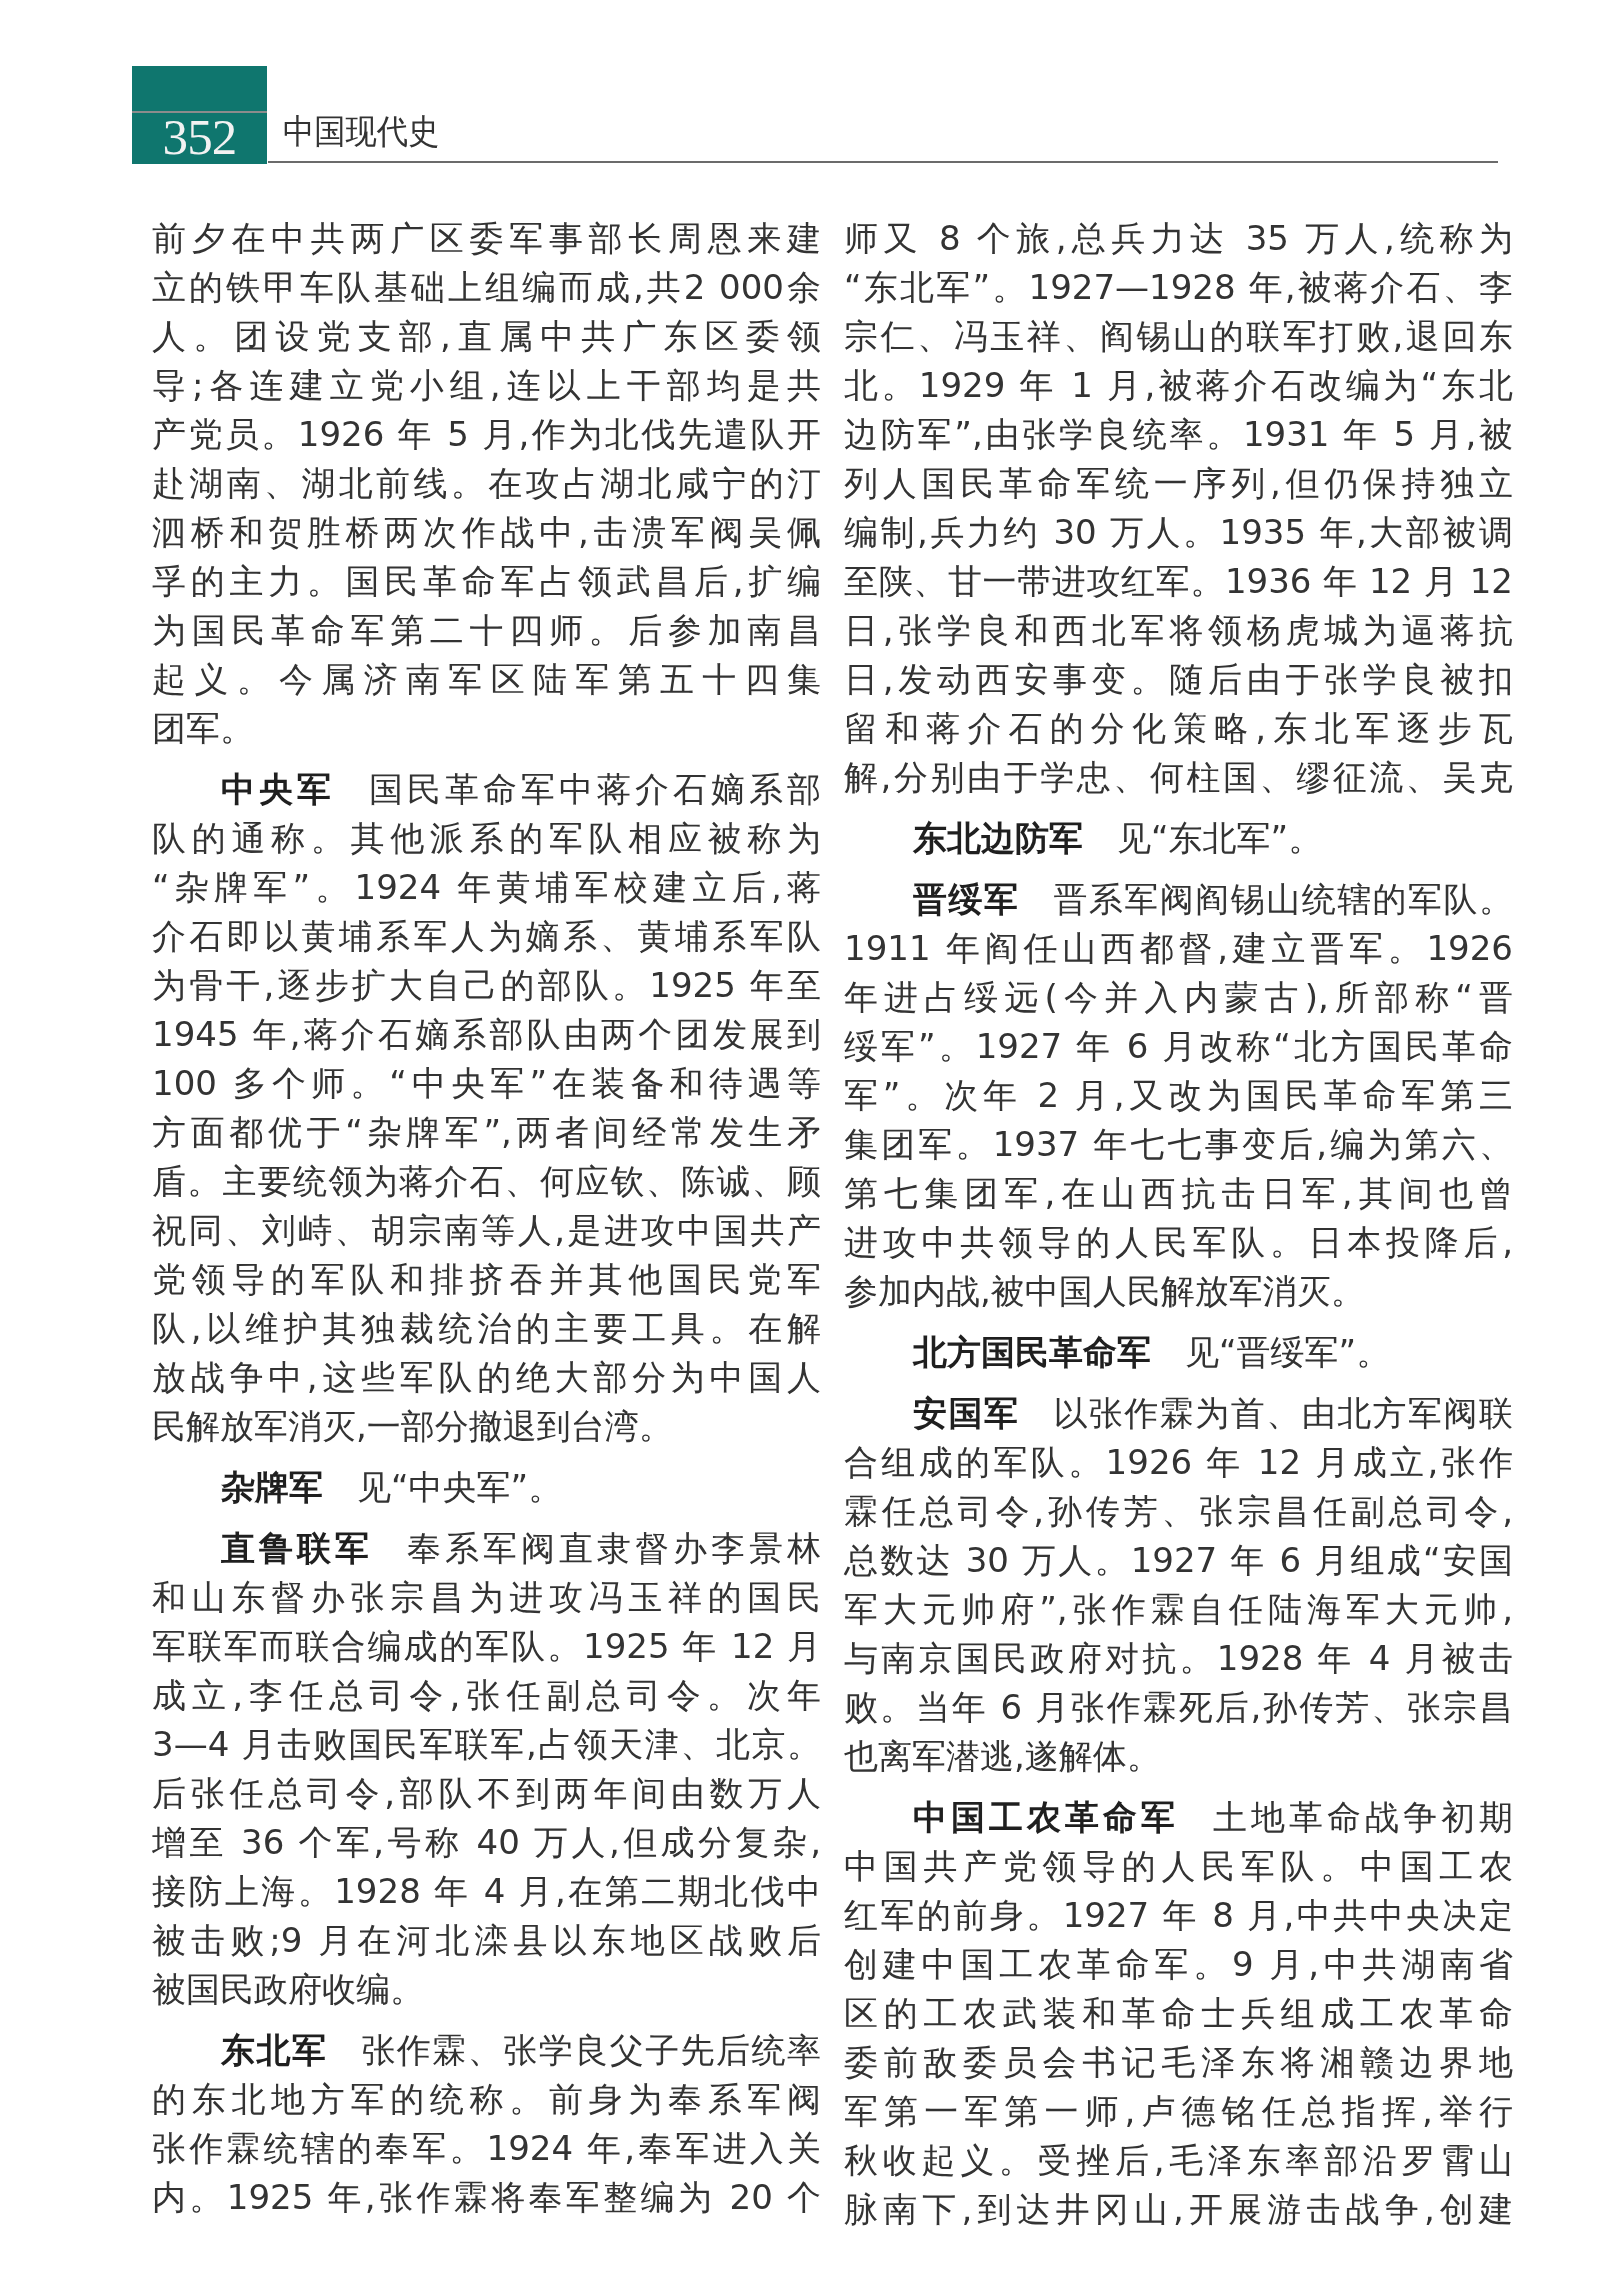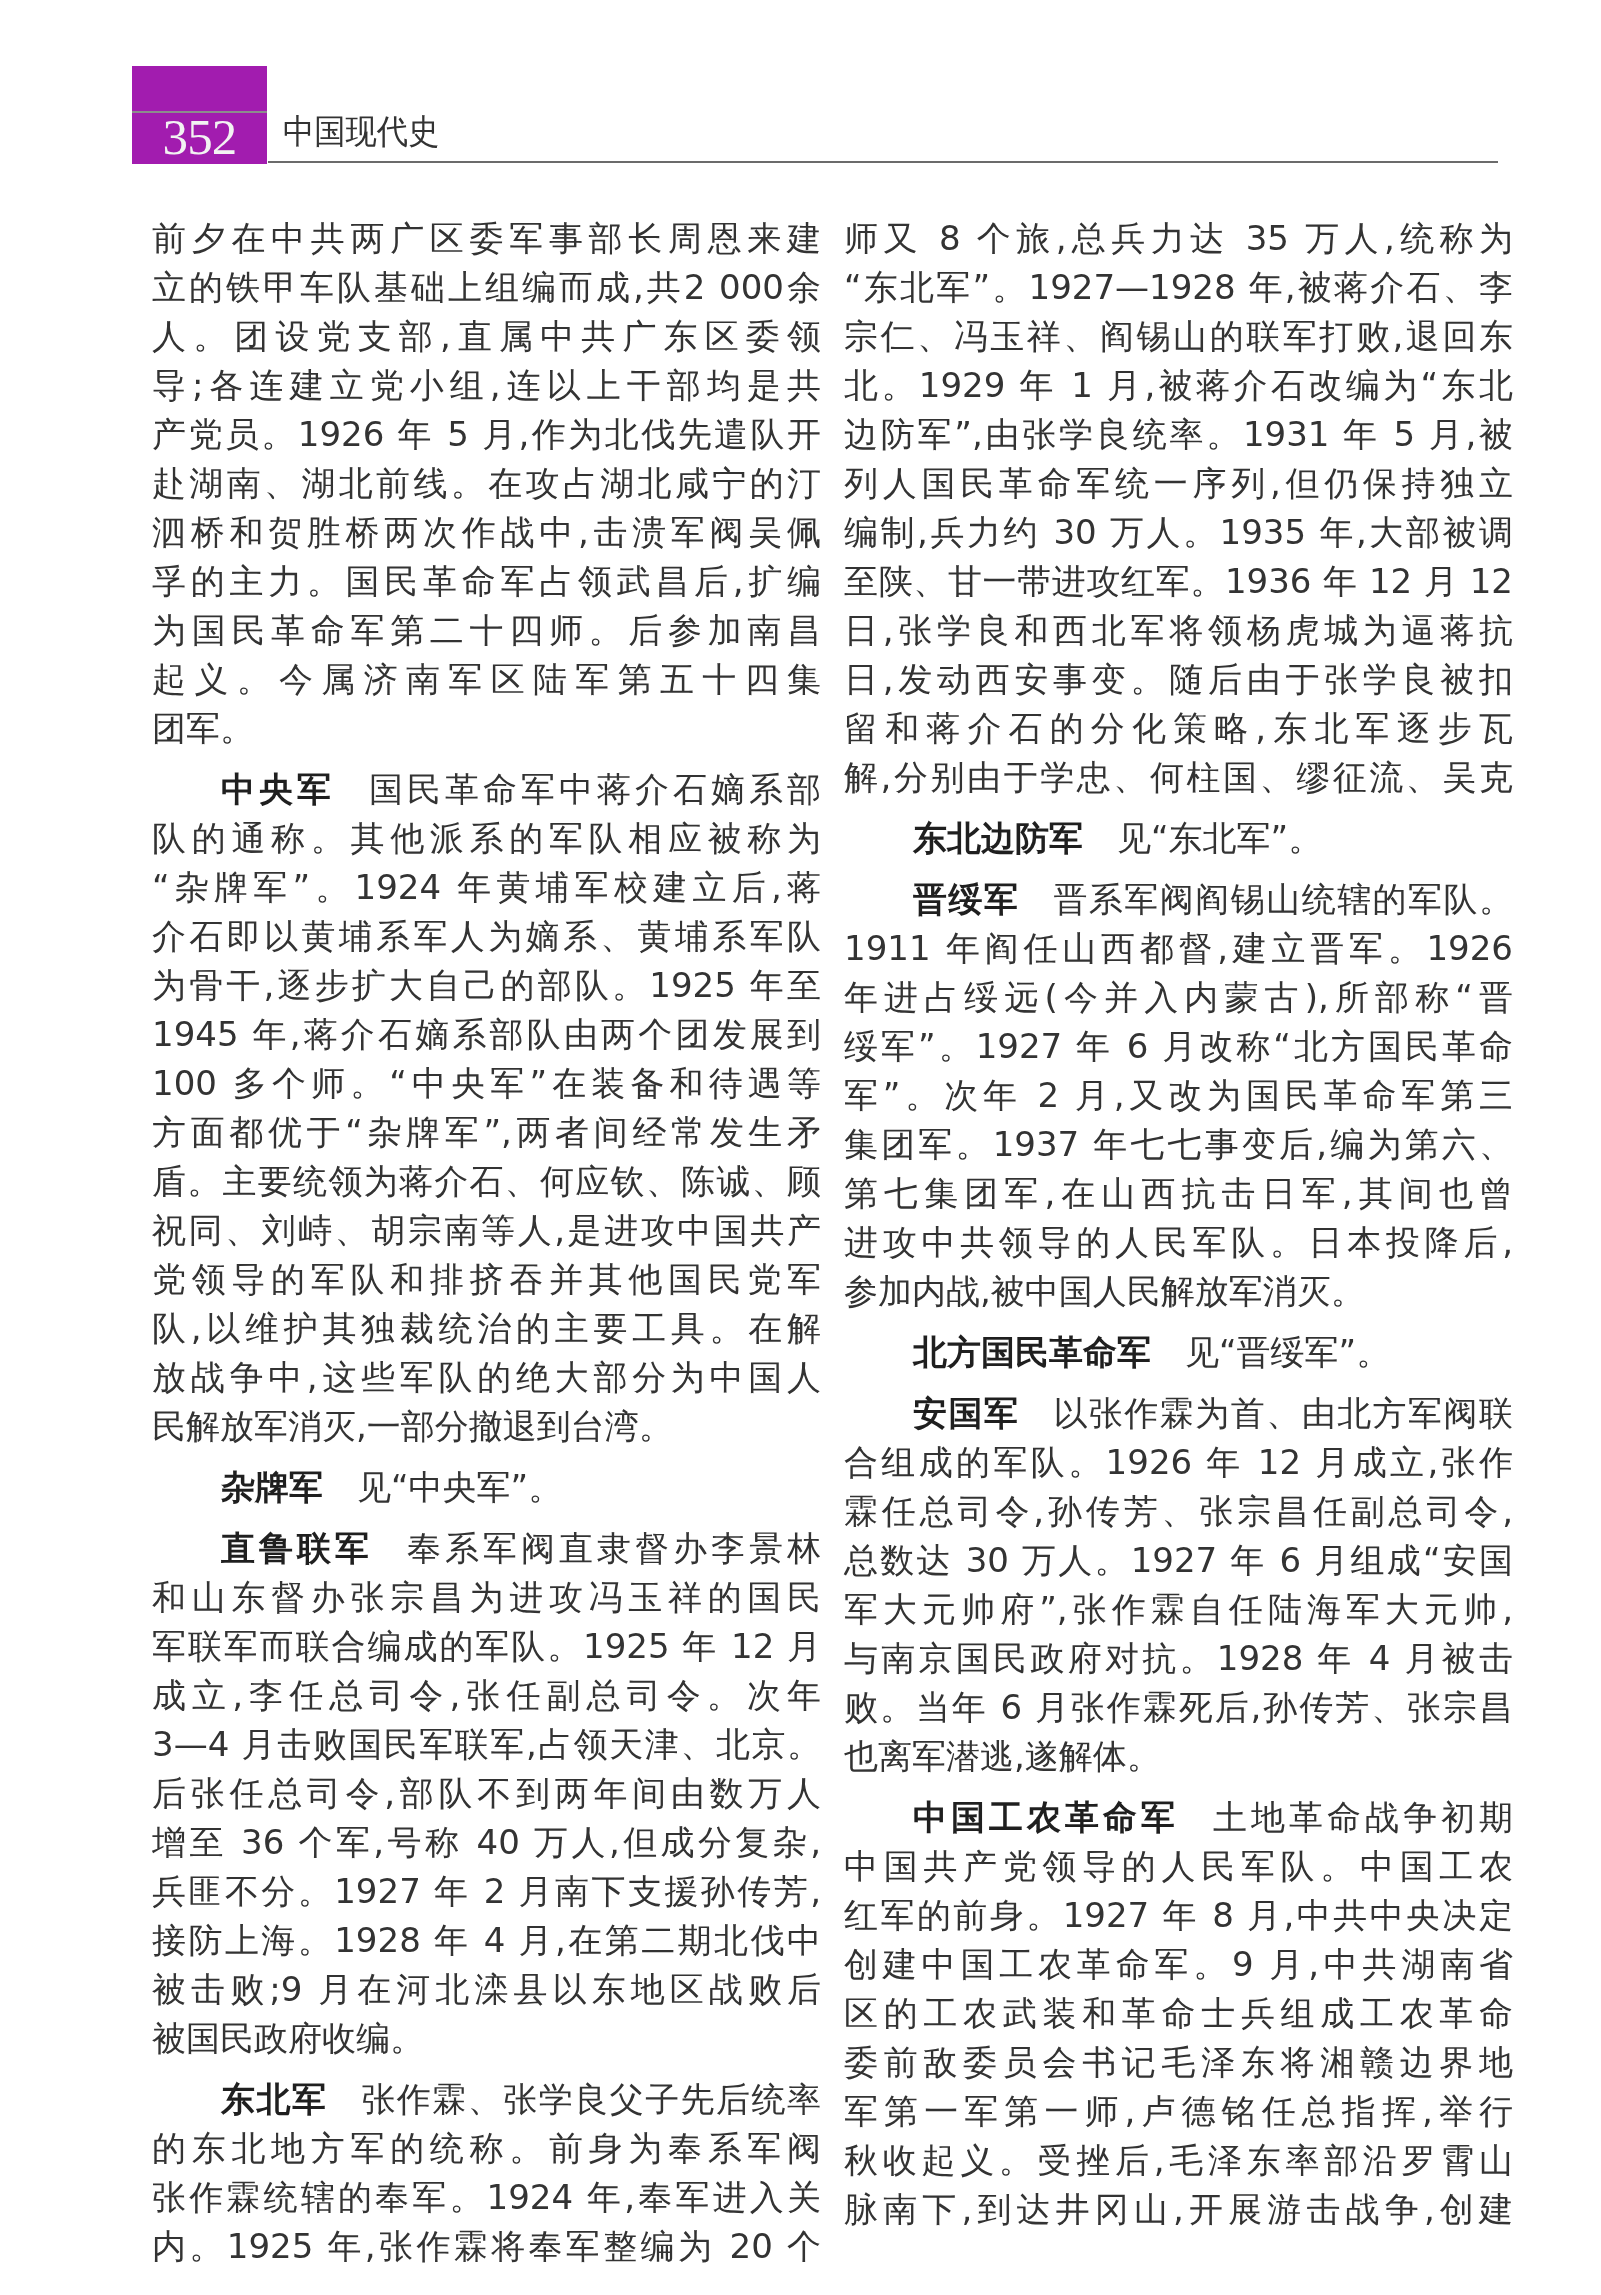--- a/index.html
+++ b/index.html
@@ -4,21 +4,21 @@
 <style>
   html, body { margin: 0; padding: 0; }
   body {
     width: 1602px; height: 2295px; background: #ffffff;
     position: relative; overflow: hidden;
     font-family: "DejaVu Serif", "Liberation Serif", serif;
     color: #2b2b2b;
   }
   .page-number-box {
     position: absolute; left: 132px; top: 66px; width: 135px; height: 98px;
-    background: #a21caf;
+    background: #0f766e;
   }
   .page-number-box .hairline {
     position: absolute; left: 0; right: 0; top: 45px; height: 1.5px; background: #8c8c8c;
   }
   .page-number {
     position: absolute; left: 0; right: 0; bottom: 1.5px; text-align: center;
     font-family: "Liberation Serif", "DejaVu Serif", serif;
     font-size: 51px; line-height: 51px; color: #f2f2f2; letter-spacing: -0.8px;
   }
   .running-title {
@@ -88,21 +88,20 @@
     <div class="line"><span>放战争中,这些军队的绝大部分为中国人</span></div>
     <div class="line last"><span>民解放军消灭,一部分撤退到台湾。</span></div>
     <div class="line entry short"><span class="term">杂牌军</span><span>见“中央军”。</span></div>
     <div class="line entry"><span class="term">直鲁联军</span><span>奉系军阀直隶督办李景林</span></div>
     <div class="line"><span>和山东督办张宗昌为进攻冯玉祥的国民</span></div>
     <div class="line"><span>军联军而联合编成的军队。1925 年 12 月</span></div>
     <div class="line"><span>成立,李任总司令,张任副总司令。次年</span></div>
     <div class="line"><span>3—4 月击败国民军联军,占领天津、北京。</span></div>
     <div class="line"><span>后张任总司令,部队不到两年间由数万人</span></div>
     <div class="line"><span>增至 36 个军,号称 40 万人,但成分复杂,</span></div>
-    <div class="line"><span>兵匪不分。1927 年 2 月南下支援孙传芳,</span></div>
     <div class="line"><span>接防上海。1928 年 4 月,在第二期北伐中</span></div>
     <div class="line"><span>被击败;9 月在河北滦县以东地区战败后</span></div>
     <div class="line last"><span>被国民政府收编。</span></div>
     <div class="line entry"><span class="term">东北军</span><span>张作霖、张学良父子先后统率</span></div>
     <div class="line"><span>的东北地方军的统称。前身为奉系军阀</span></div>
     <div class="line"><span>张作霖统辖的奉军。1924 年,奉军进入关</span></div>
     <div class="line"><span>内。1925 年,张作霖将奉军整编为 20 个</span></div>
   </div>
 <div class="column right" id="col-right">
     <div class="line"><span>师又 8 个旅,总兵力达 35 万人,统称为</span></div>

